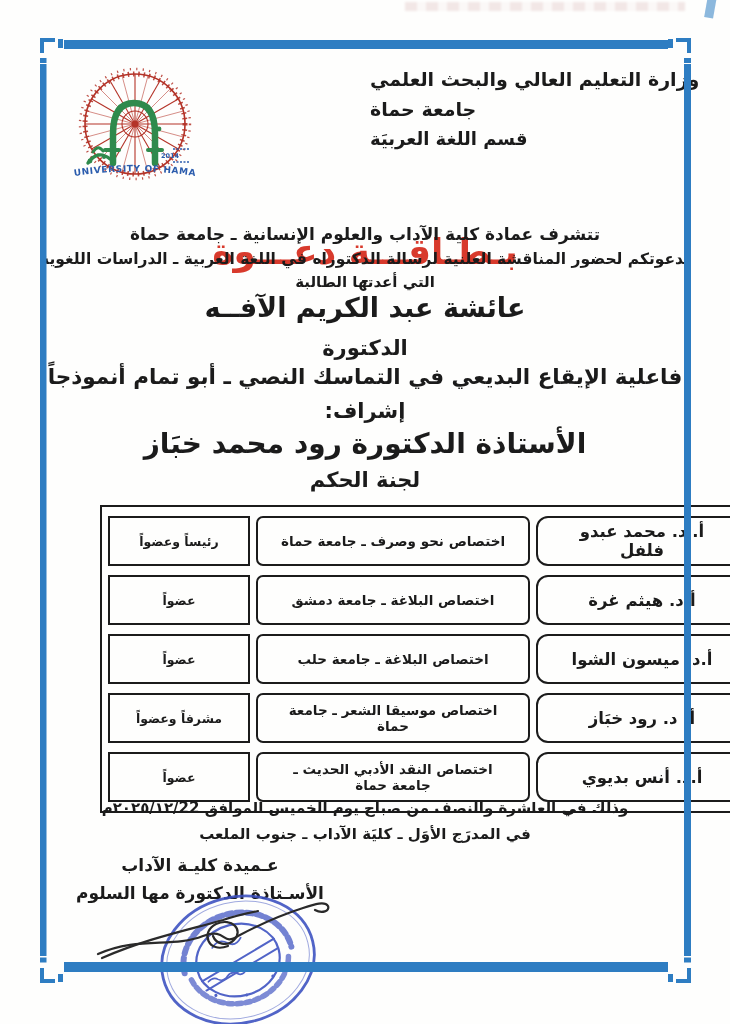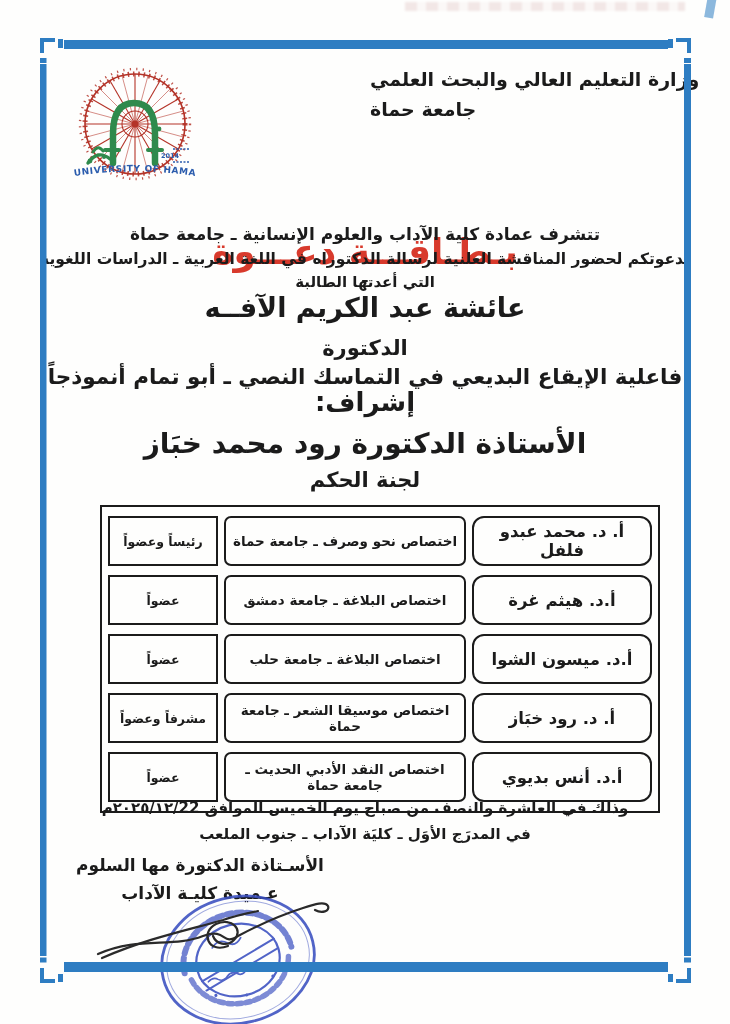--- a/index.html
+++ b/index.html
@@ -34,34 +34,34 @@
   .header-block div{font-size:19px;line-height:30px;white-space:nowrap;}
   .header-block .dept{font-size:18px;}
 
   .title-red{top:183px;font-size:36px;color:var(--title-red);margin-top:48px;}
   .inv-line1{top:224px;font-size:17px;}
   .inv-line2{top:250px;font-size:15.5px;left:40px;right:40px;}
   .inv-line3{top:273px;font-size:15px;}
   .student{top:292px;font-size:27px;}
   .benwan{top:336px;font-size:21px;}
   .thesis{top:364px;font-size:21.5px;left:40px;right:40px;}
-  .ishraf{top:387px;font-size:26px;}
+  .ishraf{top:399px;font-size:21px;}
   .supervisor{top:427px;font-size:28px;}
   .lajna{top:468px;font-size:21px;}
 
   table.committee{
     position:absolute;top:505px;left:100px;width:538px;
     border-collapse:separate;border-spacing:6px 9px;
     border:2px solid var(--ink-black);direction:rtl;
     table-layout:fixed;
   }
   table.committee td{
     border:2px solid var(--ink-black);
     font-weight:bold;text-align:center;vertical-align:middle;
-    height:42px;padding:2px 4px;overflow:hidden;
+    height:42px;padding:2px 20px;overflow:hidden;
   }
   td.name{width:168px;font-size:16.5px;border-radius:12px;}
   td.spec{width:230px;font-size:13.5px;border-radius:7px;}
   td.role{width:98px;font-size:12.5px;}
 
   .datetime{top:799px;font-size:15px;}
   .location{top:825px;font-size:15px;}
   .dean-block{top:851px;left:45px;width:310px;text-align:center;font-weight:bold;}
   .dean-block div{font-size:17px;line-height:28px;white-space:nowrap;}
 
@@ -159,20 +159,21 @@
     </text>
     <text x="119" y="92" font-size="6.5" font-weight="bold" font-family="DejaVu Sans, sans-serif">2014</text>
     <path d="M113,83 h16" stroke="var(--logo-text-blue)" stroke-width="1.4" stroke-dasharray="2 1.5"></path>
     <path d="M113,96 h16" stroke="var(--logo-text-blue)" stroke-width="1.4" stroke-dasharray="2 1.5"></path>
   </g>
 </svg>
 
 <div class="abs header-block">
   <div>وزارة التعليم العالي والبحث العلمي</div>
   <div>جامعة حماة</div>
+  <div class="dept">قسم اللغة العربيَة</div>
 </div>
 
 <div class="abs ctr title-red">بـطـاقـــة دعـــوة</div>
 <div class="abs ctr inv-line1">تتشرف عمادة كلية الآداب والعلوم الإنسانية ـ جامعة حماة</div>
 <div class="abs ctr inv-line2">بدعوتكم لحضور المناقشة العلنية لرسالة الدكتوراه  في اللغة العربية ـ الدراسات اللغوية ـ</div>
 <div class="abs ctr inv-line3">التي أعدتها الطالبة</div>
 <div class="abs ctr student">عائشة عبد الكريم الآفــه</div>
 <div class="abs ctr benwan">الدكتورة</div>
 <div class="abs ctr thesis">فاعلية الإيقاع البديعي في التماسك النصي ـ أبو تمام أنموذجاً</div>
 <div class="abs ctr ishraf">إشراف:</div>
@@ -205,22 +206,22 @@
       <td class="name">أ.د. أنس بديوي</td>
       <td class="spec">اختصاص النقد الأدبي الحديث ـ جامعة حماة</td>
       <td class="role">عضواً</td>
     </tr>
   </tbody>
 </table>
 
 <div class="abs ctr datetime">وذلك في العاشرة والنصف من صباح يوم الخميس الموافق ٢٠٢٥/١٢/22م</div>
 <div class="abs ctr location">في المدرَج الأوَل ـ كليَة الآداب ـ جنوب الملعب</div>
 <div class="abs dean-block">
+  <div>عـميدة كليـة الآداب</div>
   <div>الأسـتاذة الدكتورة مها السلوم</div>
-  <div>عـميدة كليـة الآداب</div>
 </div>
 
 <svg class="abs stamp-svg" width="200" height="140" viewBox="0 0 200 140">
   <g transform="rotate(-14 90 76)" stroke="var(--stamp-blue)" fill="none" stroke-linecap="round" opacity=".88">
     <ellipse cx="90" cy="76" rx="77" ry="63" stroke-width="2.8"></ellipse>
     <ellipse cx="90" cy="76" rx="72" ry="58" stroke-width="1" opacity=".55"></ellipse>
     <ellipse cx="90" cy="76" rx="42" ry="36" stroke-width="2.2"></ellipse>
     <path d="M35,76 A55,47 0 0 1 145,76" stroke-width="6" stroke-dasharray="6 4" opacity=".8"></path>
     <path d="M40,84 A51,44 0 0 0 140,84" stroke-width="5.5" stroke-dasharray="5 4" opacity=".75"></path>
     <path d="M50,88 L130,64" stroke-width="2"></path>

